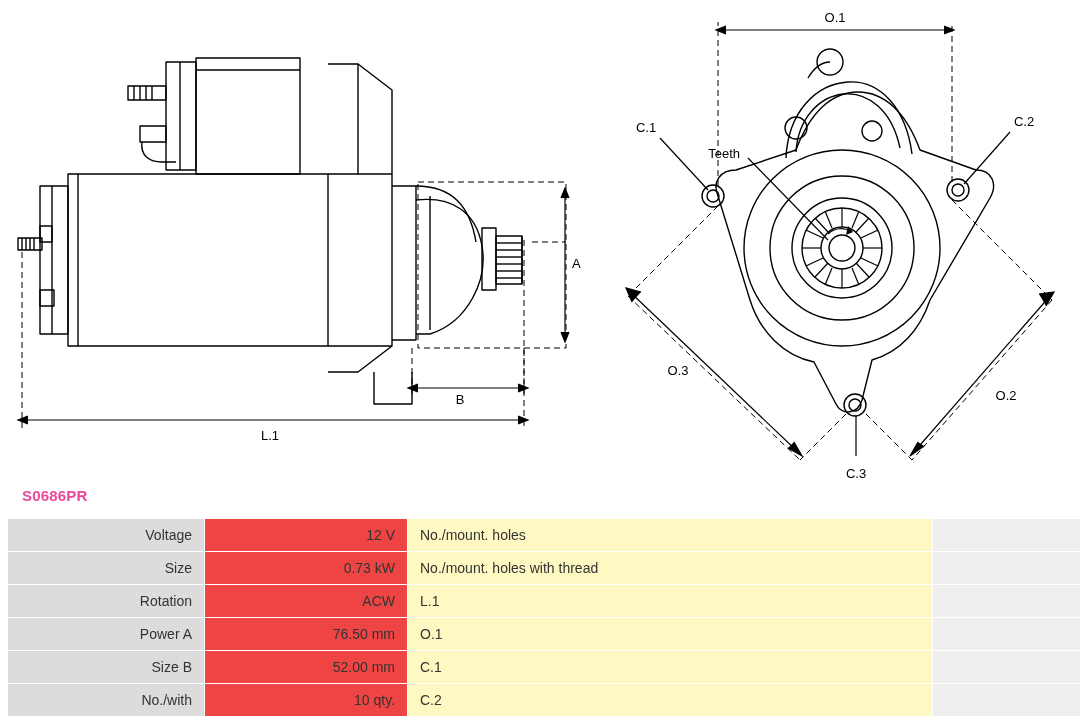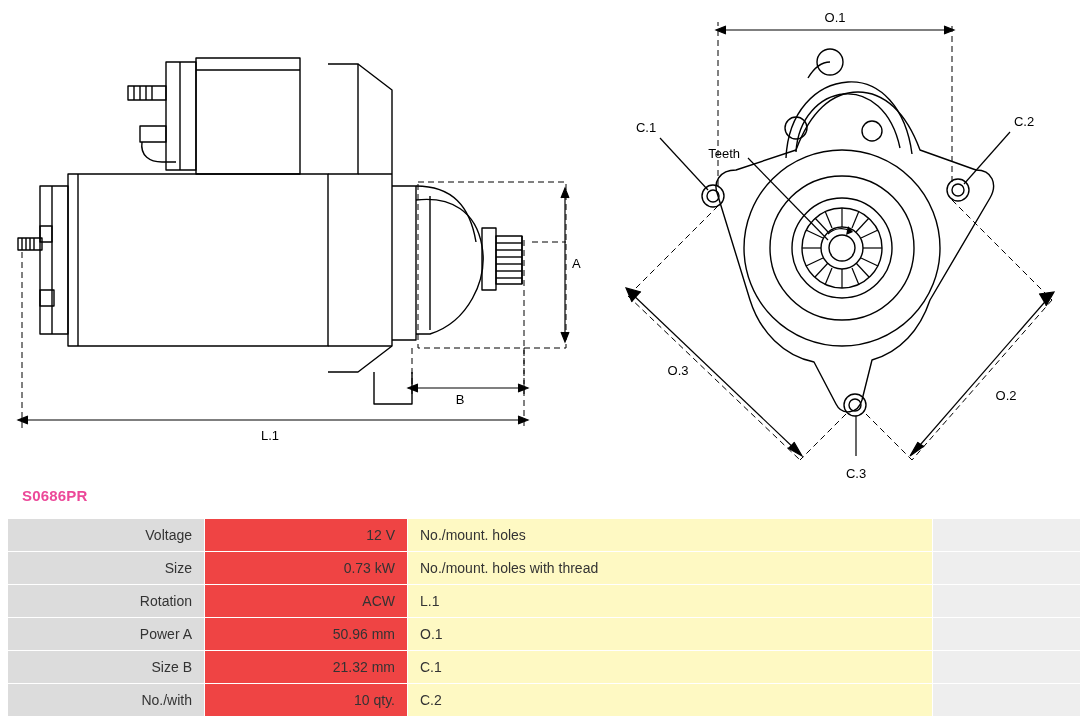--- a/index.html
+++ b/index.html
@@ -300,27 +300,27 @@
         <td class="value-right">0 qty.</td>
       </tr>
       <tr>
         <td class="label">Rotation</td>
         <td class="value">ACW</td>
         <td class="label-right">L.1</td>
         <td class="value-right">194.00 mm</td>
       </tr>
       <tr>
         <td class="label">Power A</td>
-        <td class="value">50.96 mm</td>
+        <td class="value">76.50 mm</td>
         <td class="label-right">O.1</td>
         <td class="value-right">151.00 mm</td>
       </tr>
       <tr>
         <td class="label">Size B</td>
-        <td class="value">21.32 mm</td>
+        <td class="value">52.00 mm</td>
         <td class="label-right">C.1</td>
         <td class="value-right">12.50 mm</td>
       </tr>
       <tr>
         <td class="label">No./with</td>
         <td class="value">10 qty.</td>
         <td class="label-right">C.2</td>
         <td class="value-right">12.50 mm</td>
       </tr>
     </tbody>

